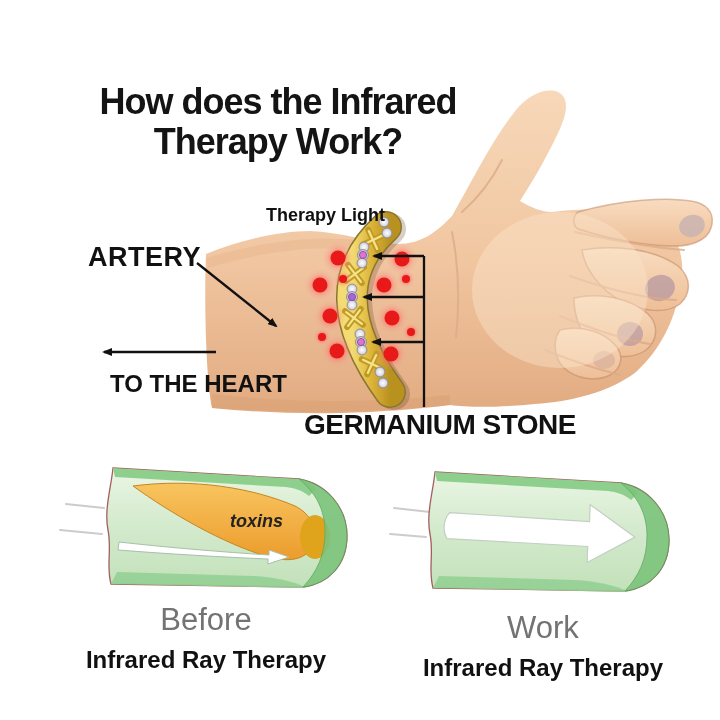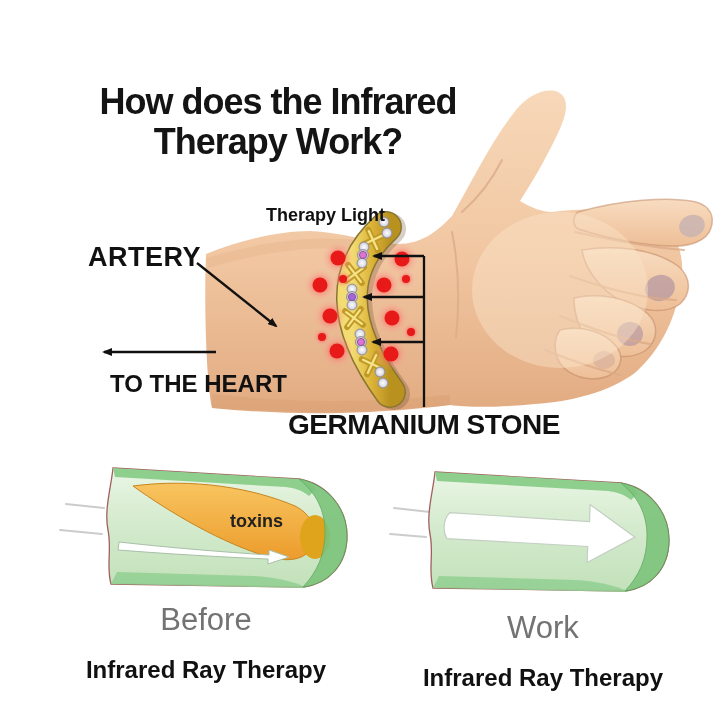--- a/index.html
+++ b/index.html
@@ -9,25 +9,25 @@
   }
   .stage svg{position:absolute;left:0;top:0;}
   .lbl{position:absolute;color:#111;white-space:nowrap;}
   .title{
     position:absolute;left:38px;top:82px;width:480px;text-align:center;
     font-weight:bold;font-size:36px;line-height:40px;letter-spacing:-1px;color:#141414;
   }
   .infrared-light{left:266px;top:205px;font-weight:bold;font-size:18px;}
   .artery{left:88px;top:242px;font-weight:bold;font-size:27px;letter-spacing:.5px;}
   .to-heart{left:74px;top:370px;font-weight:bold;font-size:24px;margin-left:36px;}
-  .germanium{left:224px;top:409px;width:400px;text-align:center;font-weight:bold;font-size:28px;letter-spacing:-.5px;}
-  .toxins{left:230px;top:511px;font-size:18px;font-weight:bold;color:#222;}
+  .germanium{left:240px;top:409px;width:400px;text-align:center;font-weight:bold;font-size:28px;letter-spacing:-.5px;}
+  .toxins{left:230px;top:511px;font-size:18px;font-style:italic;font-weight:bold;color:#222;}
   .caption{position:absolute;text-align:center;}
   .caption .cap-title{font-size:31px;font-weight:normal;color:#737373;}
-  .caption .cap-sub{font-size:24px;font-weight:bold;margin-top:18px;color:#111;}
+  .caption .cap-sub{font-size:24px;font-weight:bold;margin-top:8px;color:#111;}
   .cap-before{left:56px;top:602px;width:300px;}
   .cap-after{left:393px;top:610px;width:300px;}
 </style>
 </head>
 <body>
 
 <div class="stage">
 
 <svg width="720" height="720" viewBox="0 0 720 720">
   <defs>

